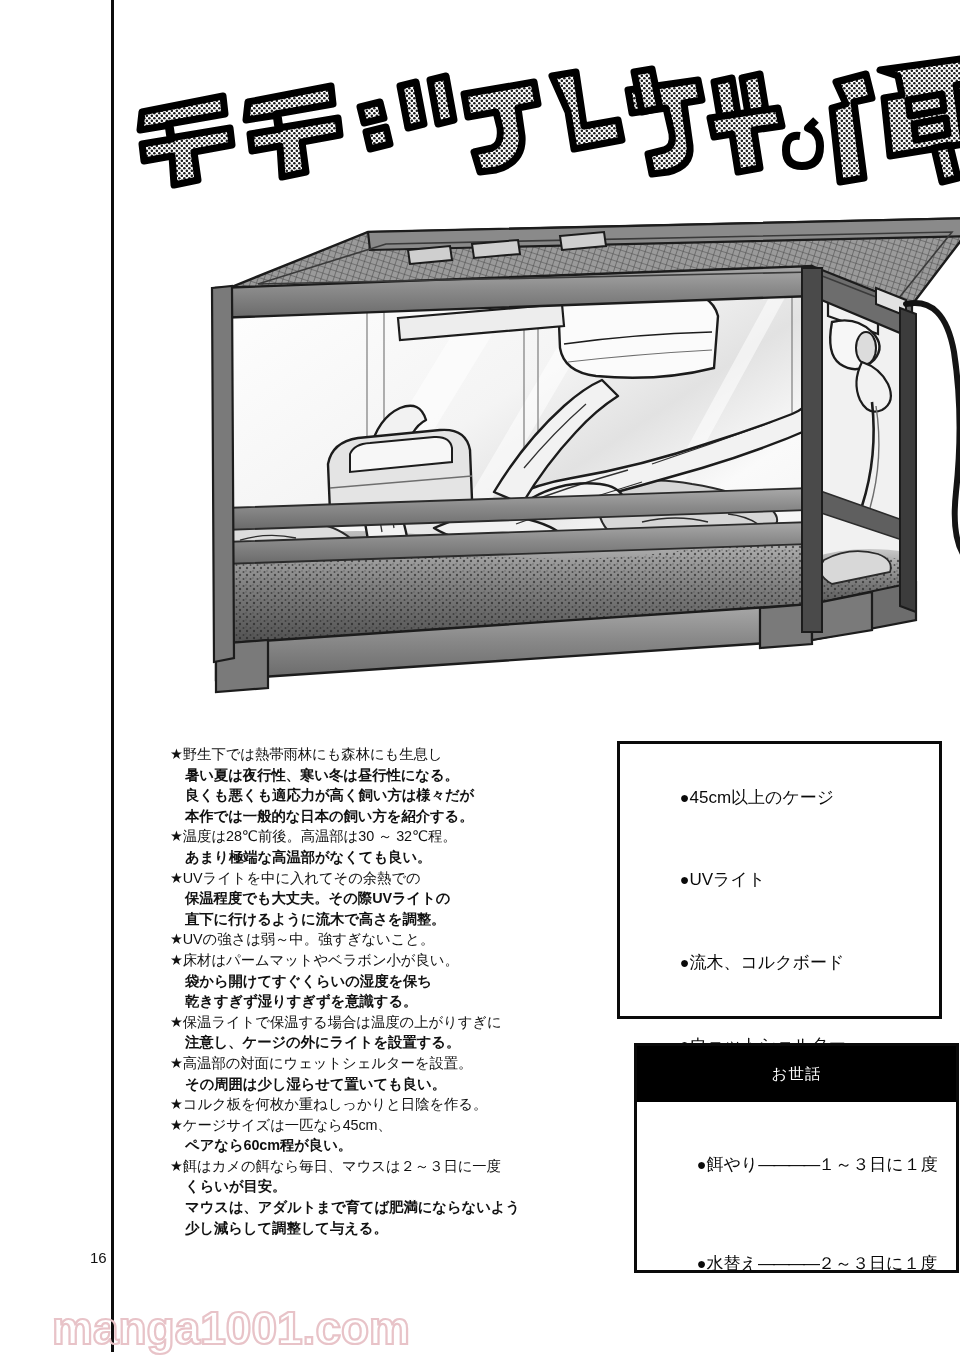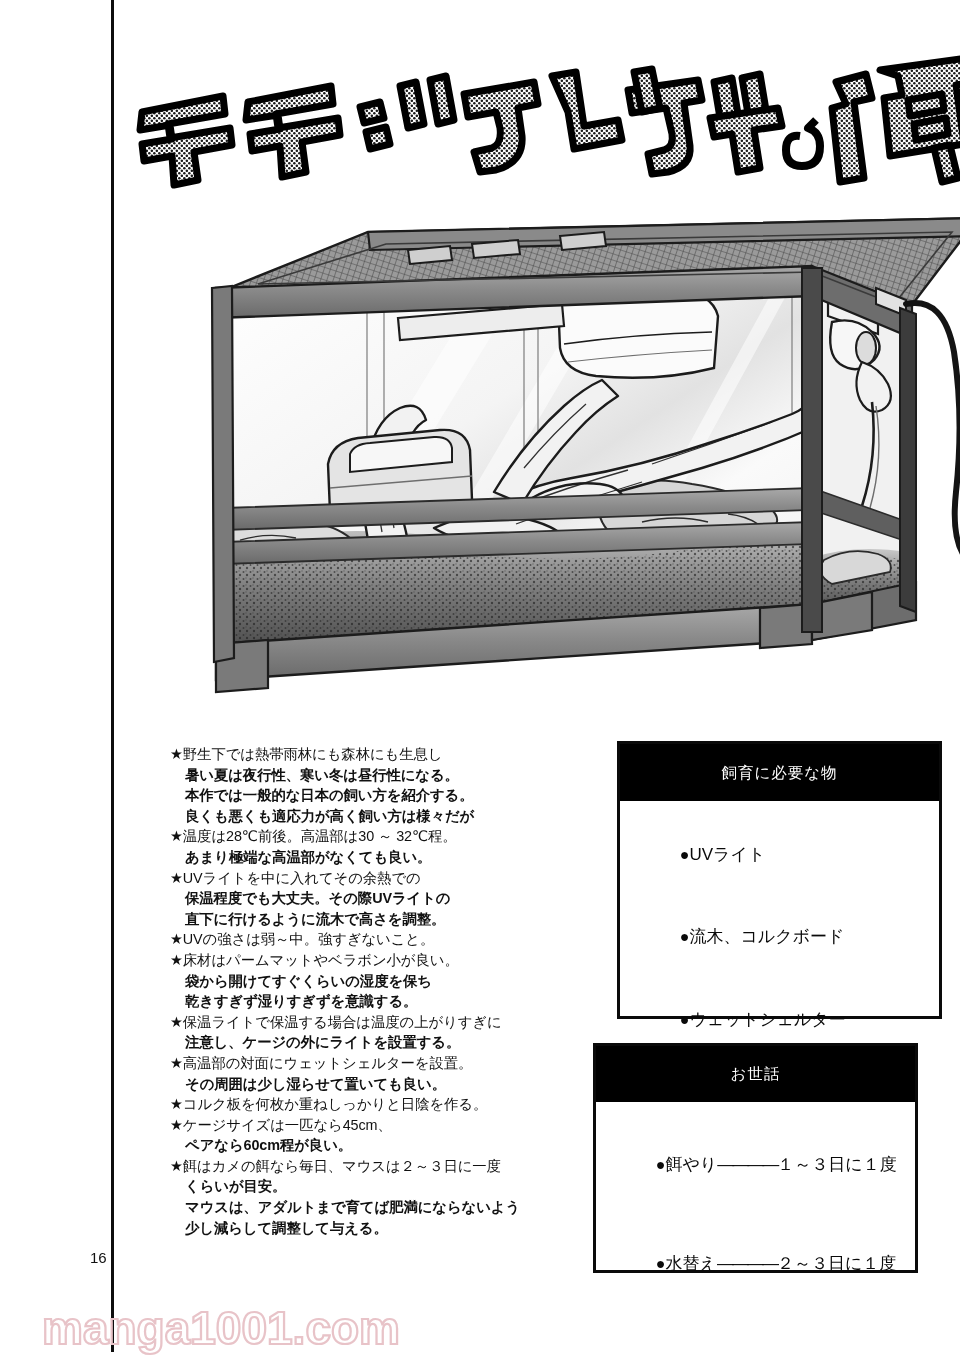--- a/index.html
+++ b/index.html
@@ -75,21 +75,21 @@
   }
 
   
   .infobox {
     position: absolute;
     border: 3px solid #0a0a0a;
     background: #ffffff;
     box-sizing: border-box;
   }
   #box-needs { left: 585px; top: 741px; width: 325px; height: 278px; }
-  #box-care  { left: 561px; top: 1043px; width: 325px; height: 230px; }
+  #box-care  { left: 602px; top: 1043px; width: 325px; height: 230px; }
 
   .box-header {
     background: #000000;
     color: #ffffff;
     text-align: center;
     font-size: 15.5px;
     letter-spacing: 1px;
     box-sizing: border-box;
   }
   #box-needs .box-header { height: 57px; line-height: 57px; }
@@ -118,21 +118,21 @@
     left: 58px;
     top: 1249px;
     font-size: 15px;
     color: #111111;
     text-align: center;
   }
 
   
   .watermark {
     position: absolute;
-    left: 8px;
+    left: 18px;
     top: 1300px;
     width: 430px;
     height: 58px;
   }
   .watermark svg { display:block; width:100%; height:100%; }
 </style>
 </head>
 <body>
 
 <div id="page">
@@ -350,22 +350,22 @@
 
       <path d="M734,112 Q772,104 782,160 Q792,226 784,300 Q778,356 800,372 Q824,388 810,398" fill="none" stroke="#141414" stroke-width="6" stroke-linecap="round"></path>
     </svg>
   </div>
 
   <div class="notes">
 
     <div class="note-block">
       <div class="note-line star">★野生下では熱帯雨林にも森林にも生息し</div>
       <div class="note-line cont">暑い夏は夜行性、寒い冬は昼行性になる。</div>
+      <div class="note-line cont">良くも悪くも適応力が高く飼い方は様々だが</div>
       <div class="note-line cont">本作では一般的な日本の飼い方を紹介する。</div>
-      <div class="note-line cont">良くも悪くも適応力が高く飼い方は様々だが</div>
     </div>
 
     <div class="note-block">
       <div class="note-line star">★温度は28℃前後。高温部は30 ～ 32℃程。</div>
       <div class="note-line cont">あまり極端な高温部がなくても良い。</div>
     </div>
 
     <div class="note-block">
       <div class="note-line star">★UVライトを中に入れてその余熱での</div>
       <div class="note-line cont">保温程度でも大丈夫。その際UVライトの</div>
@@ -404,22 +404,24 @@
 
     <div class="note-block">
       <div class="note-line star">★餌はカメの餌なら毎日、マウスは２～３日に一度</div>
       <div class="note-line cont">くらいが目安。</div>
       <div class="note-line cont">マウスは、アダルトまで育てば肥満にならないよう</div>
       <div class="note-line cont">少し減らして調整して与える。</div>
     </div>
   </div>
 
   <div class="infobox" id="box-needs">
-    <div class="box-header">飼育に必要な物</div>
     <div class="box-body">
+      <div class="box-item">
+        <span class="bullet">●</span><span>45cm以上のケージ</span>
+      </div>
       <div class="box-item">
         <span class="bullet">●</span><span>UVライト</span>
       </div>
       <div class="box-item">
         <span class="bullet">●</span><span>流木、コルクボード</span>
       </div>
       <div class="box-item">
         <span class="bullet">●</span><span>ウェットシェルター</span>
       </div>
       <div class="box-item">

